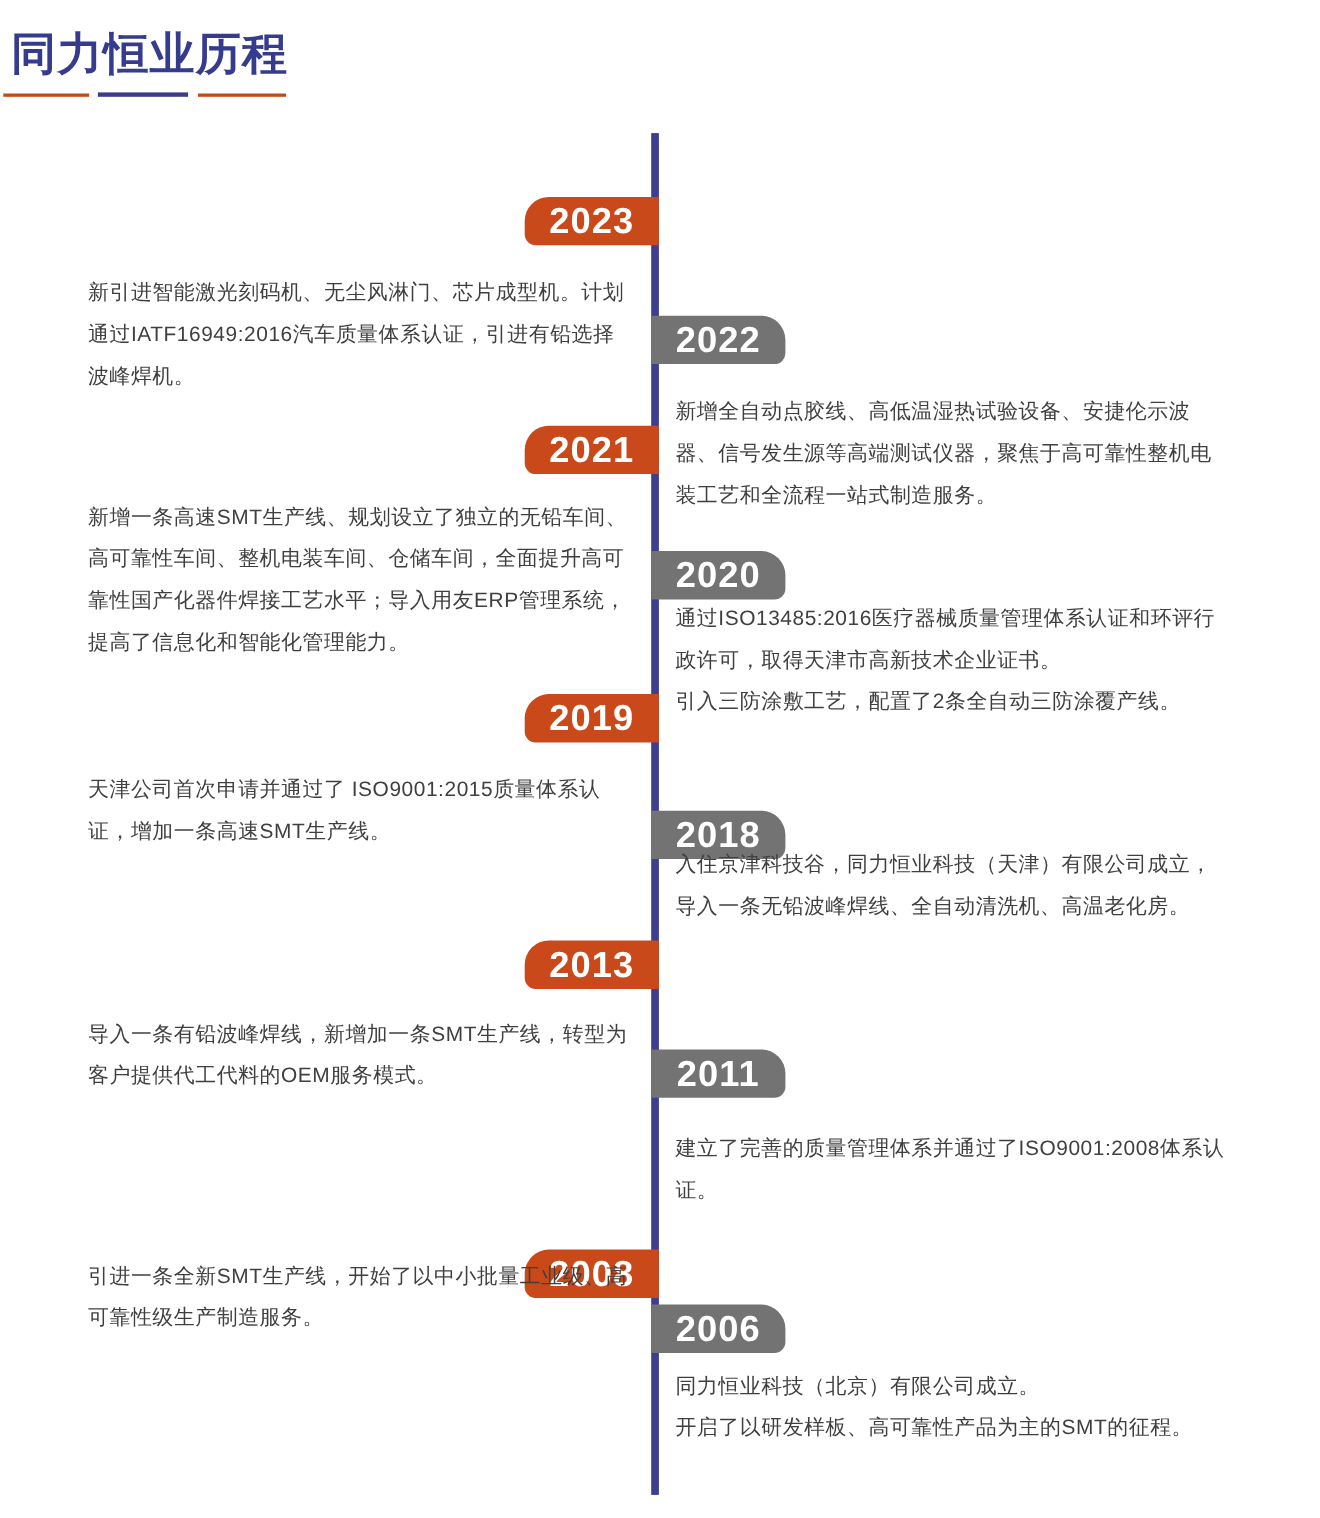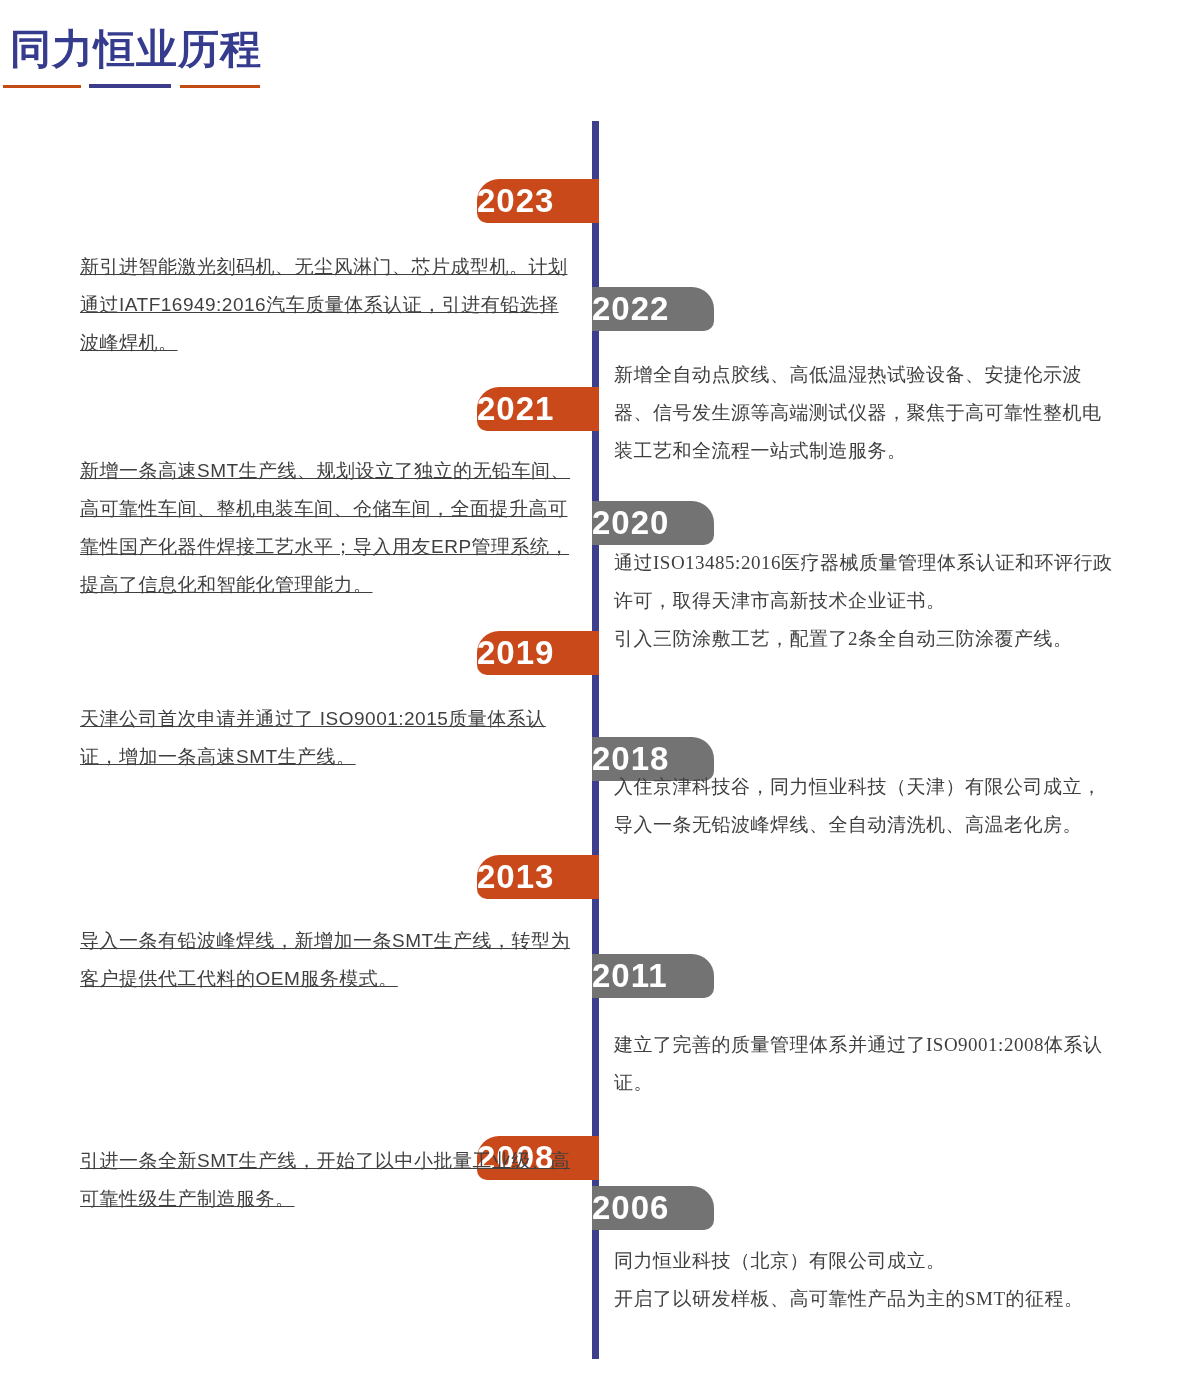--- a/index.html
+++ b/index.html
@@ -38,21 +38,21 @@
     width: 7px;
     height: 1238px;
     background: #3D3E8E;
   }
 
   .badge {
     position: absolute;
     width: 122px;
     height: 44px;
     line-height: 44px;
-    text-align: left;
+    text-align: center;
     color: #ffffff;
     font-size: 33px;
     font-weight: 700;
     letter-spacing: 1px;
   }
   .badge.left {
     left: 477px;
     background: #C9491A;
     border-radius: 22px 0 0 10px;
   }
@@ -63,22 +63,22 @@
   }
 
   .milestone {
     position: absolute;
     font-size: 19px;
     line-height: 38px;
     color: #3F3F3F;
     white-space: pre-line;
     letter-spacing: 0.5px;
   }
-  .milestone.left  { left: 80px;  width: 496px; text-decoration: underline; }
-  .milestone.right { left: 614px; width: 505px; font-family: Liberation Serif, serif; }
+  .milestone.left  { left: 80px;  width: 496px; }
+  .milestone.right { left: 614px; width: 505px; }
 </style>
 </head>
 <body>
 
 <div class="canvas">
 
   <h1 class="page-title">同力恒业历程</h1>
 
   <div class="accent-bar orange bar-1"></div>
   <div class="accent-bar indigo bar-2"></div>

